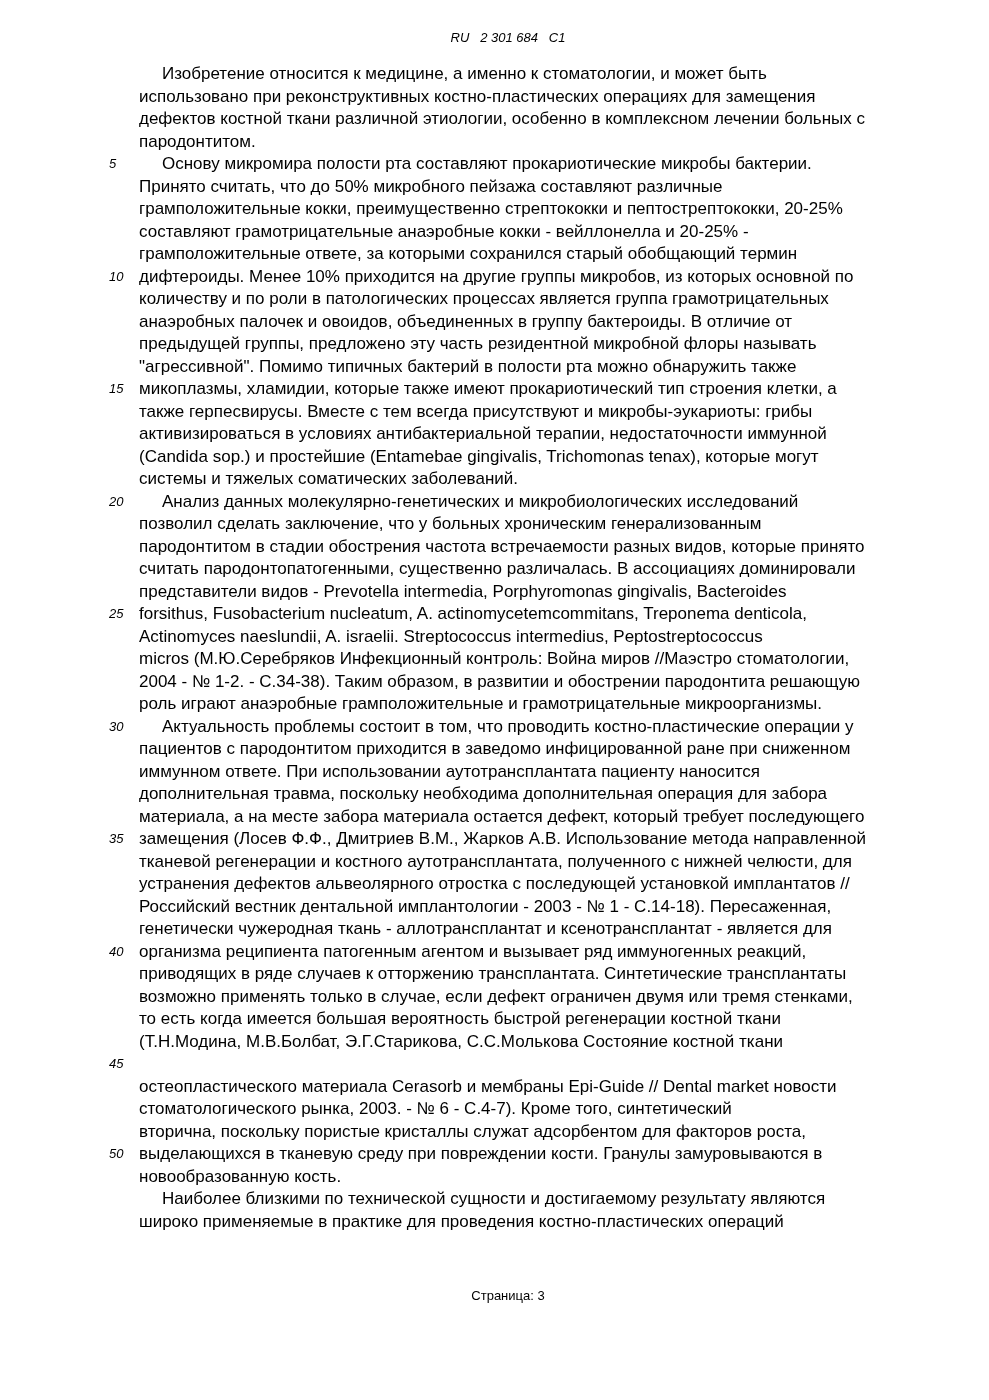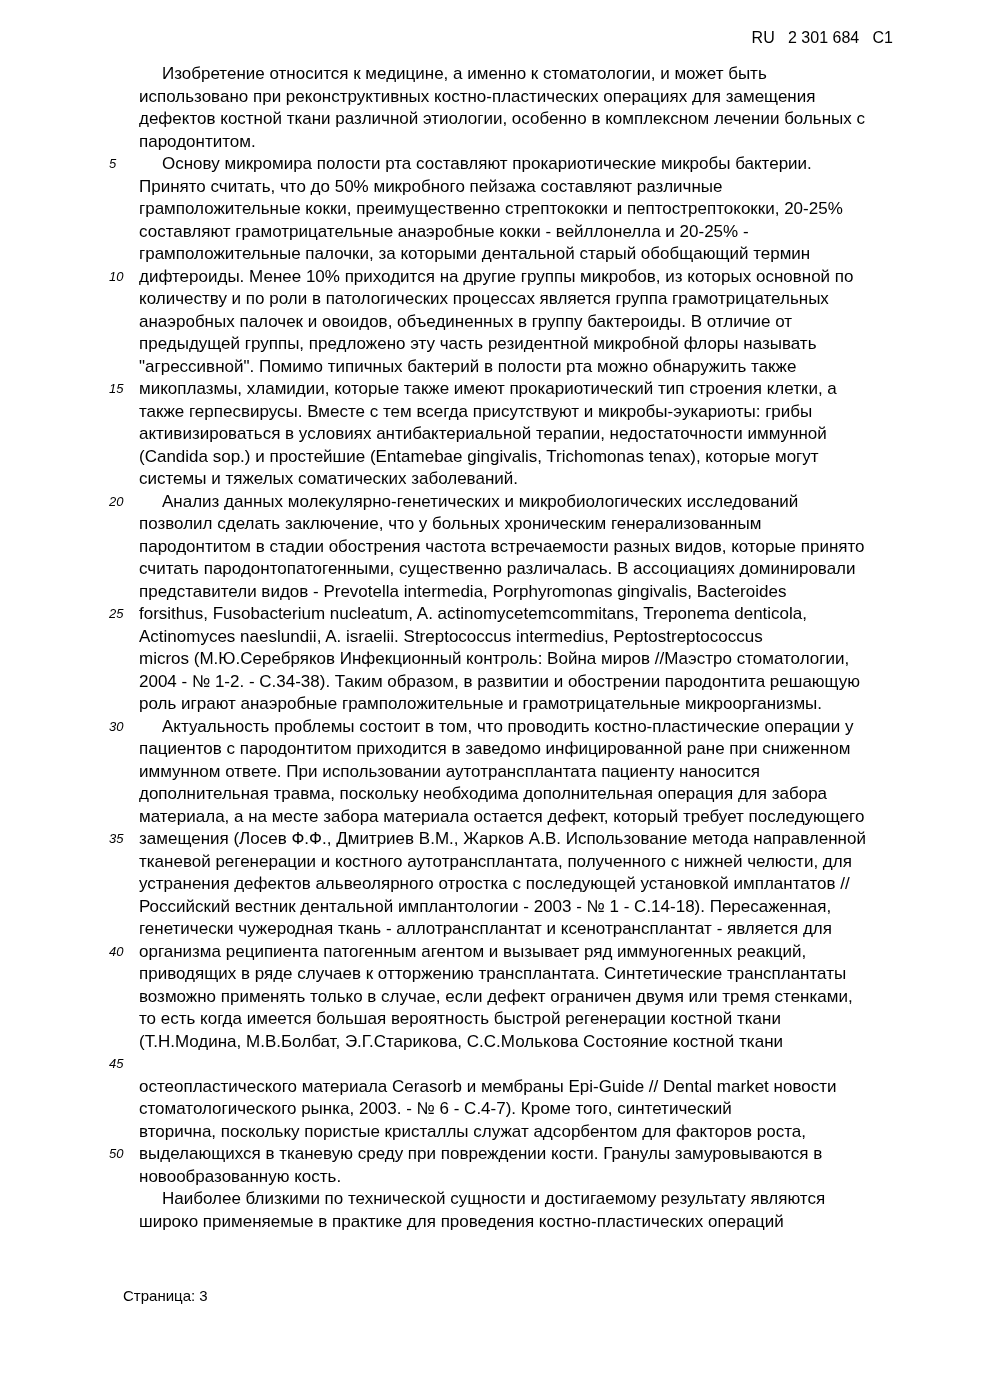--- a/index.html
+++ b/index.html
@@ -11,24 +11,25 @@
     background: #ffffff;
     color: #000000;
     font-family: "Liberation Sans", sans-serif;
     overflow: hidden;
   }
   .doc-header {
     position: absolute;
     top: 29px;
     left: 123px;
     width: 770px;
-    text-align: right;
-    font-size: 16px;
+    text-align: center;
+    font-size: 13px;
     line-height: 18px;
     white-space: pre;
+    font-style: italic;
   }
   .doc-body {
     position: absolute;
     top: 63px;
     left: 16px;
     width: 989px;
   }
   .line {
     position: relative;
     height: 22.5px;
@@ -48,22 +49,22 @@
     position: absolute;
     left: 123px;
     top: 0;
   }
   .line.indent .ltext { left: 146px; }
   .doc-footer {
     position: absolute;
     top: 1288px;
     left: 123px;
     width: 770px;
-    text-align: left;
-    font-size: 15px;
+    text-align: center;
+    font-size: 13px;
     line-height: 15px;
   }
 </style>
 </head>
 <body>
 
 <div class="page">
   <div class="doc-header">RU   2 301 684   C1</div>
 
   <div class="doc-body">
@@ -94,21 +95,21 @@
       <div class="line">
         <span class="lnum"></span>
         <span class="ltext">грамположительные кокки, преимущественно стрептококки и пептострептококки, 20-25%</span>
       </div>
       <div class="line">
         <span class="lnum"></span>
         <span class="ltext">составляют грамотрицательные анаэробные кокки - вейллонелла и 20-25% -</span>
       </div>
       <div class="line">
         <span class="lnum"></span>
-        <span class="ltext">грамположительные палочки, за которыми дентальной старый обобщающий термин</span>
+        <span class="ltext">грамположительные ответе, за которыми сохранился старый обобщающий термин</span>
       </div>
       <div class="line">
         <span class="lnum">10</span>
         <span class="ltext">дифтероиды. Менее 10% приходится на другие группы микробов, из которых основной по</span>
       </div>
       <div class="line">
         <span class="lnum"></span>
         <span class="ltext">количеству и по роли в патологических процессах является группа грамотрицательных</span>
       </div>
       <div class="line">

